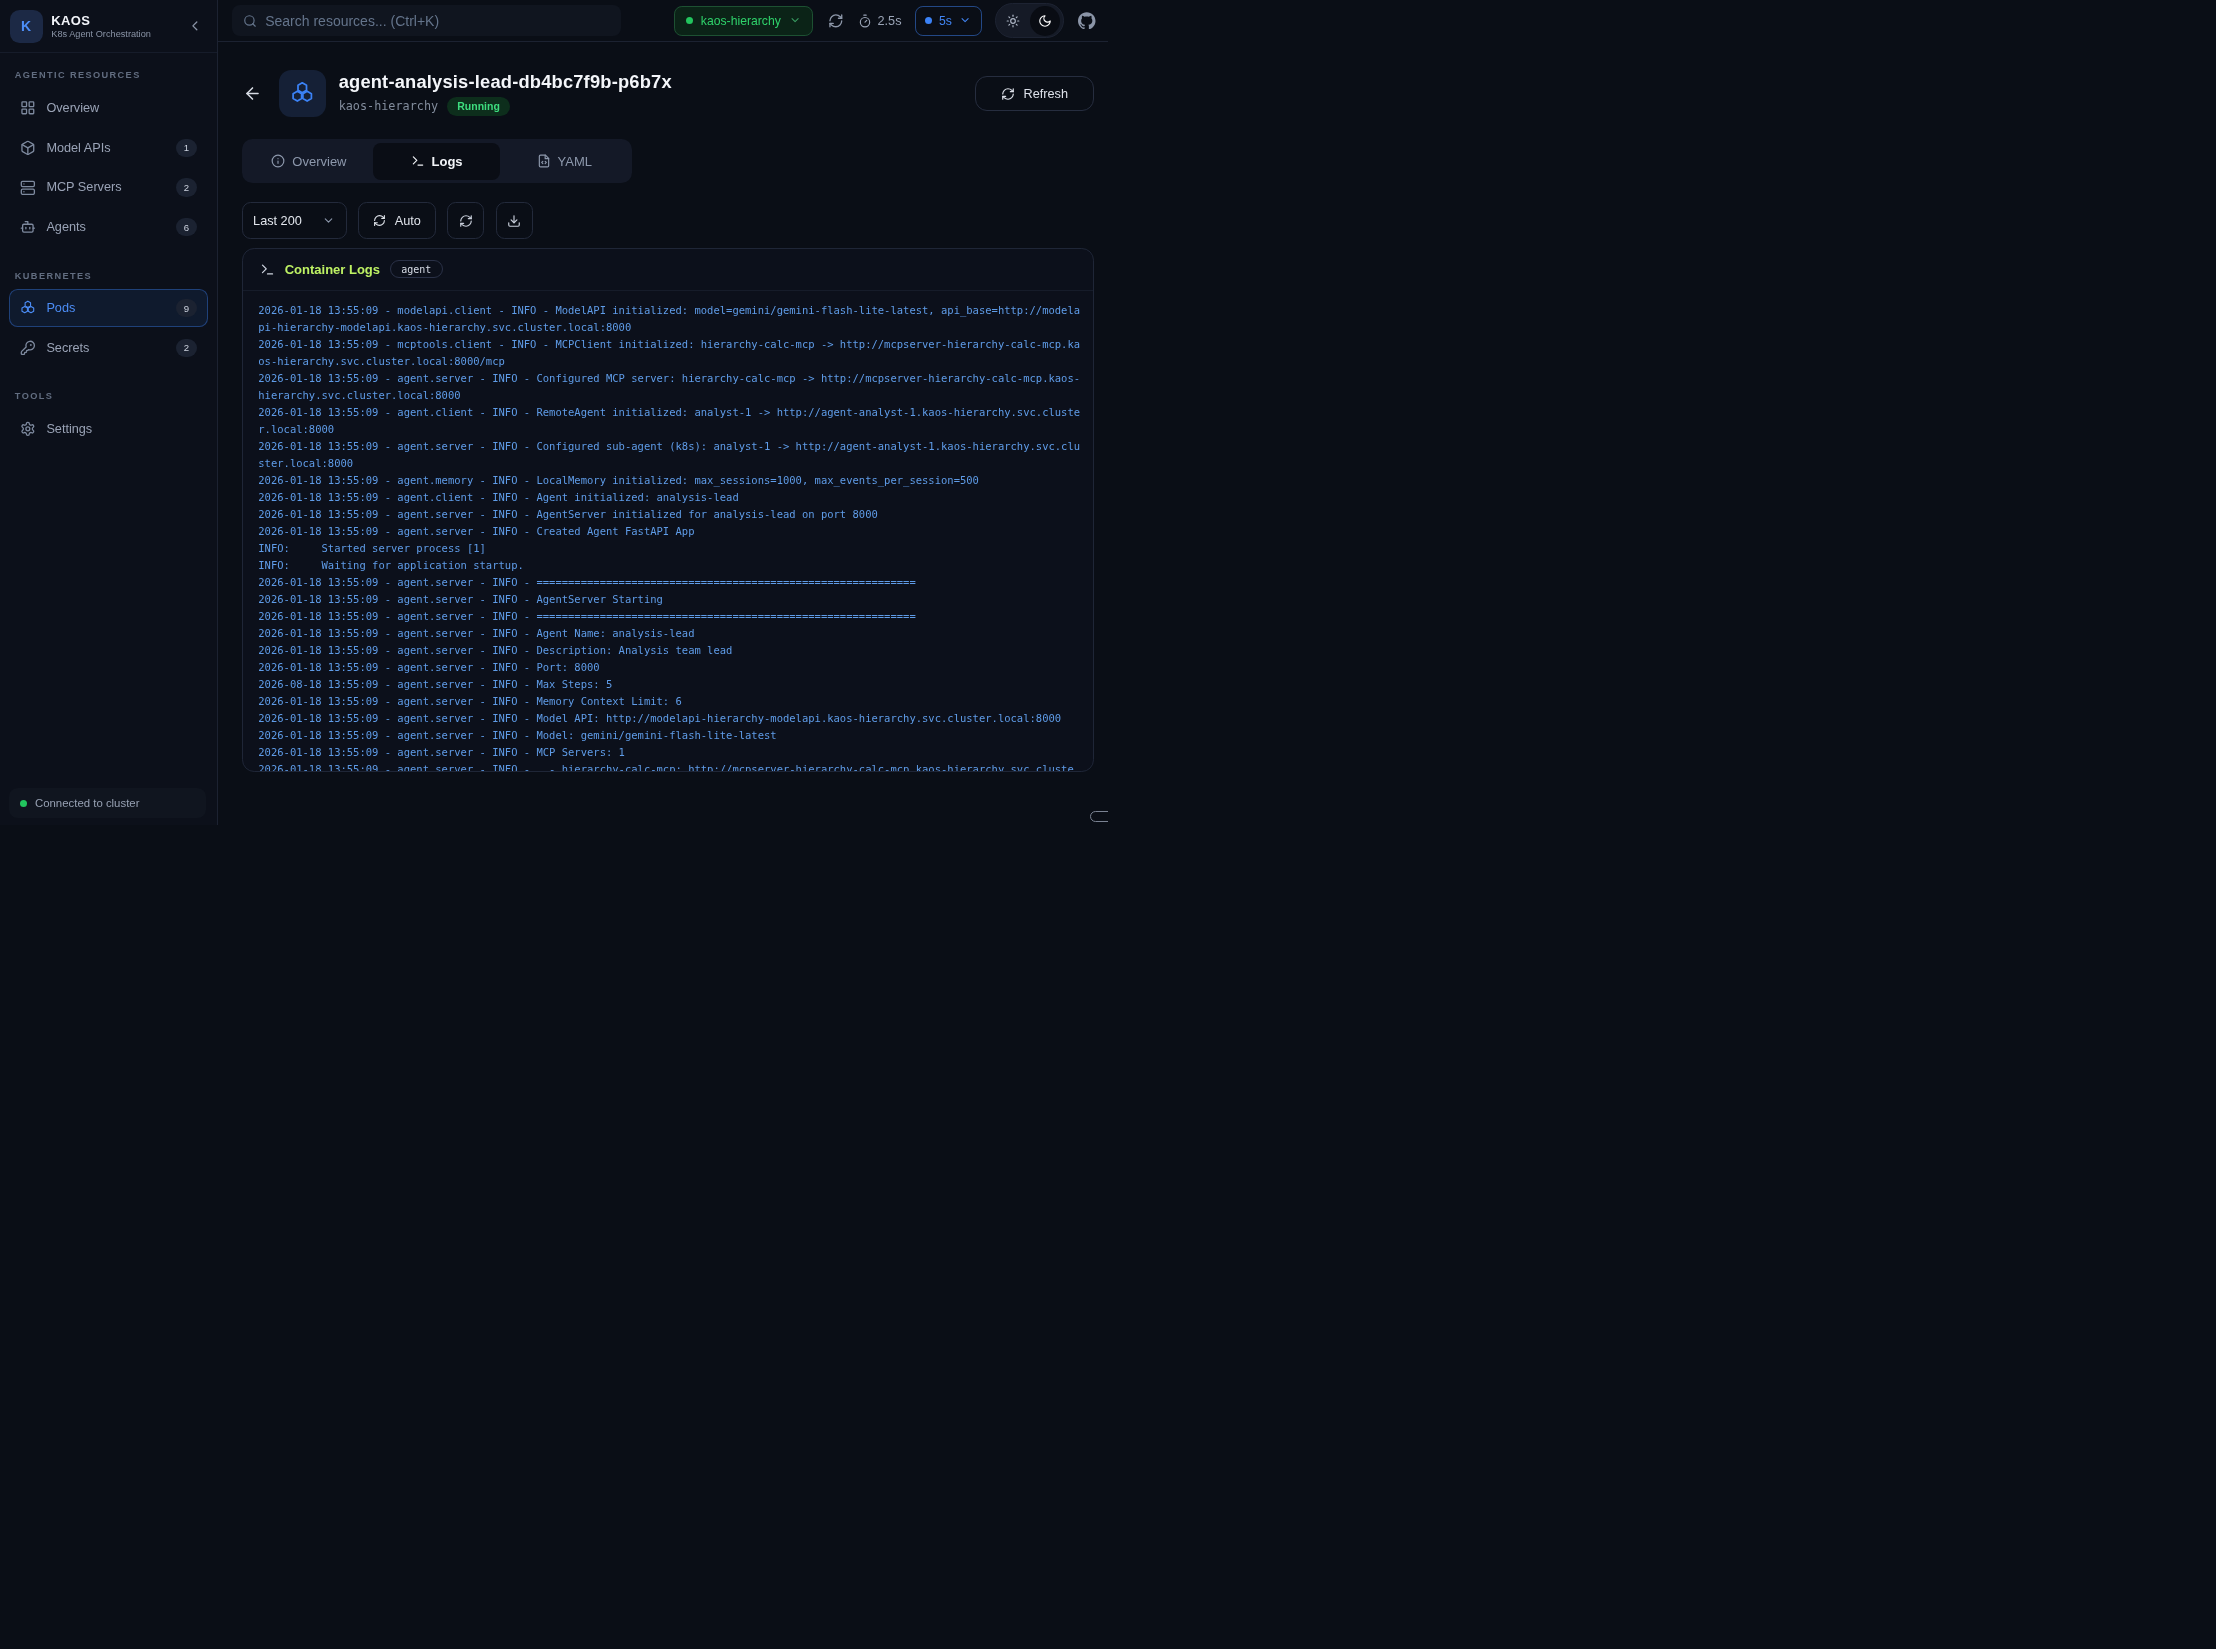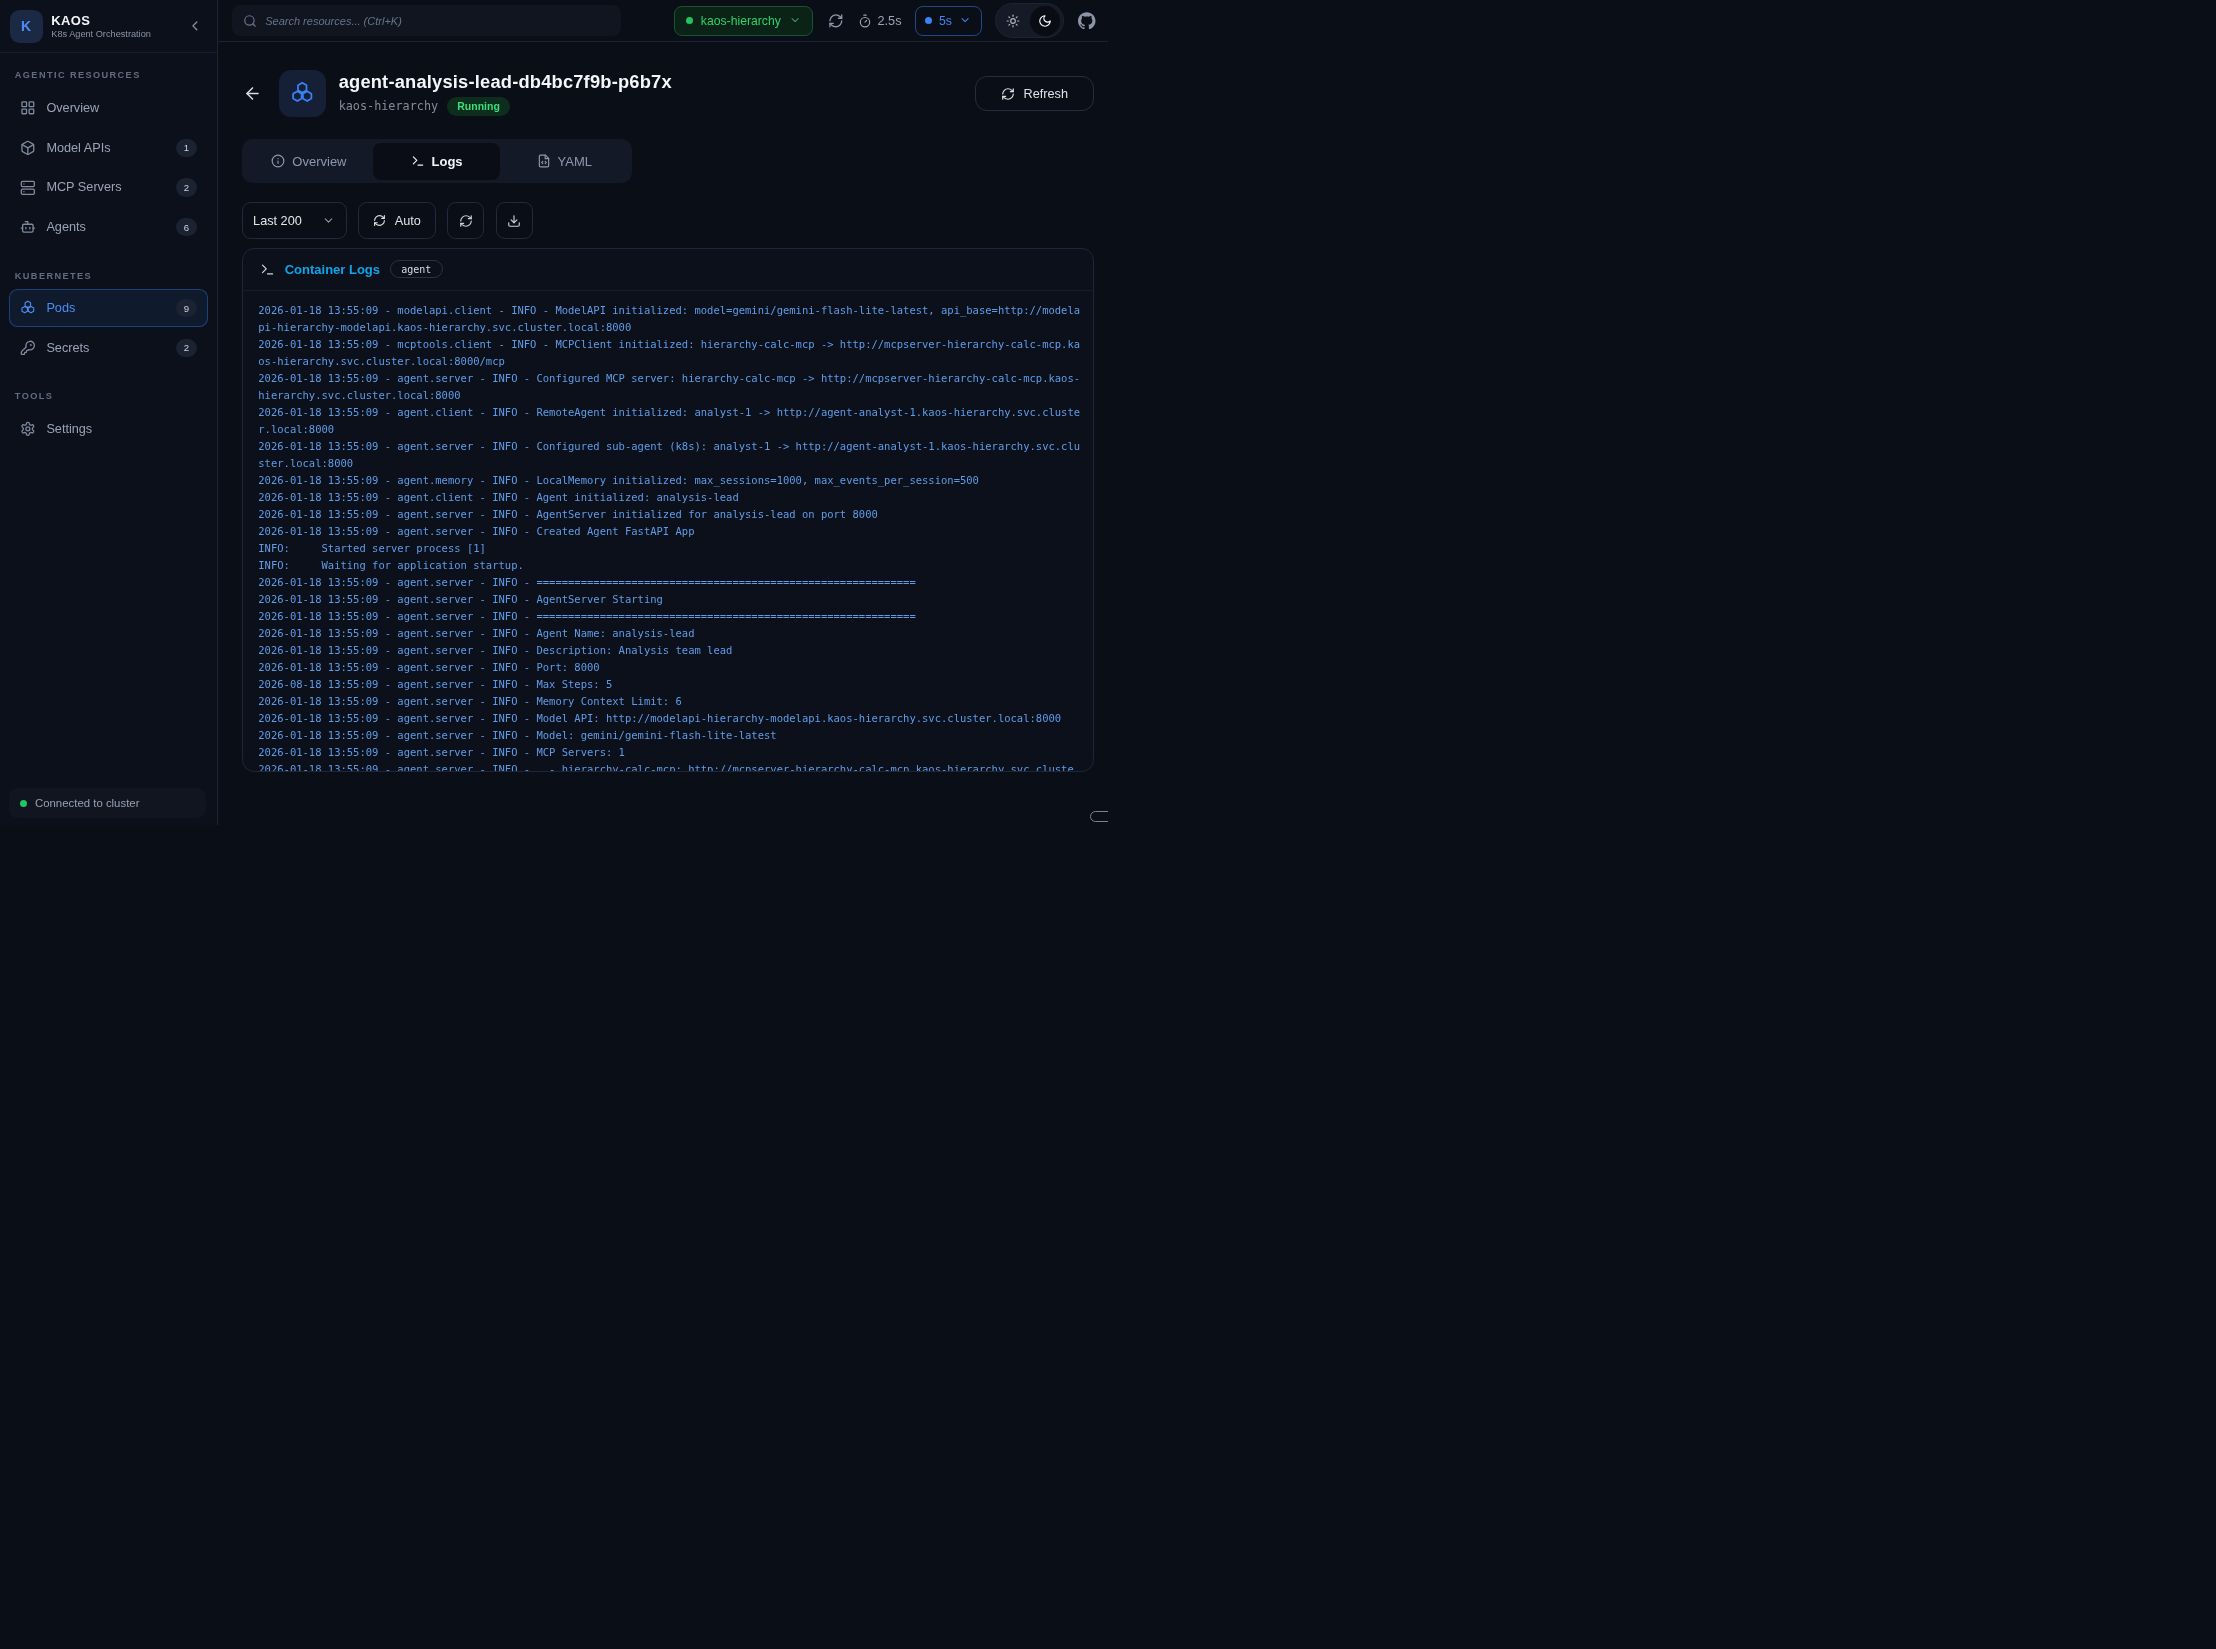--- a/index.html
+++ b/index.html
@@ -45,21 +45,21 @@
   .nav-gap{height:17.5px;}
   .sidebar-status{position:absolute;left:8.7px;right:11.4px;bottom:7px;height:30px;border-radius:8.7px;background:var(--elev);display:flex;align-items:center;gap:7.9px;padding:0 11.4px;font-size:11.4px;color:#97a1b3;}
   .dot{width:7px;height:7px;border-radius:50%;flex:none;}
   .dot-green{background:var(--green);}
   .dot-blue{background:var(--blue);}
 
   
   .main{flex:1;display:flex;flex-direction:column;min-width:0;}
   .topbar{height:42px;flex:none;border-bottom:0.9px solid var(--border);display:flex;align-items:center;padding:0 10.5px 0 14px;gap:12.2px;}
   .search-box{width:389px;height:31px;background:var(--elev);border-radius:7.9px;display:flex;align-items:center;gap:8.7px;padding:0 10.5px;color:#64748b;}
-  .search-box input{flex:1;background:none;border:none;outline:none;color:#aeb7c6;font-size:11px;font-family:"Liberation Sans",sans-serif;font-style:italic;}
+  .search-box input{flex:1;background:none;border:none;outline:none;color:#aeb7c6;font-size:14px;font-family:"Liberation Sans",sans-serif;}
   .search-box input::placeholder{color:#64748b;}
   .topbar-right{margin-left:auto;display:flex;align-items:center;gap:13px;}
   .ns-pill{height:30px;display:flex;align-items:center;gap:7.9px;padding:0 11.4px;border-radius:7.9px;background:#0b2317;border:0.9px solid #1d5132;color:var(--green-txt);font-size:12.2px;cursor:pointer;font-family:"Liberation Sans",sans-serif;}
   .ns-pill .chev{color:#3a9e63;}
   .icon-btn-bare{background:none;border:none;color:#8e98aa;cursor:pointer;padding:1.7px;}
   .latency{display:flex;align-items:center;gap:5.2px;color:#9aa4b6;font-size:12.7px;}
   .interval-pill{height:30px;display:flex;align-items:center;gap:7px;padding:0 9.6px;border-radius:7.9px;background:transparent;border:0.9px solid rgba(59,130,246,.5);color:#4286f5;font-size:12.2px;cursor:pointer;font-family:"Liberation Sans",sans-serif;}
   .theme-toggle{height:35px;border-radius:873px;background:#151a26;border:0.9px solid #1d2332;display:flex;align-items:center;padding:0 2.6px;gap:1.7px;}
   .theme-btn{width:30px;height:30px;border-radius:50%;background:none;border:none;display:flex;align-items:center;justify-content:center;color:#aeb7c6;cursor:pointer;}
   .theme-btn.active{background:#090c13;color:#fff;}
@@ -83,21 +83,21 @@
 
   .log-controls{margin-top:19px;display:flex;align-items:center;gap:11.4px;}
   .ctl{height:37px;border:0.9px solid #232a3b;border-radius:8.7px;background:transparent;color:#dfe3ea;font-size:12.7px;display:flex;align-items:center;cursor:pointer;font-family:"Liberation Sans",sans-serif;}
   .tail-select{width:105px;padding:0 10.5px;justify-content:space-between;color:#e3e7ee;gap:16px;}
   .tail-select .chev{color:#76markdown819b;}
   .auto-btn{padding:0 14px;gap:8.7px;}
   .sq-btn{width:37px;justify-content:center;color:#c9cfdb;}
 
   .log-panel{margin-top:8.7px;border:0.9px solid #1f2637;border-radius:12.2px;background:var(--panel-bg);height:524px;overflow:hidden;display:flex;flex-direction:column;}
   .log-panel-header{height:42px;flex:none;display:flex;align-items:center;gap:9.6px;padding:0 17.5px;border-bottom:0.9px solid var(--border-soft);}
-  .log-panel-title{font-size:13px;font-weight:bold;color:#0ea5e9;}
+  .log-panel-title{font-size:13px;font-weight:bold;color:#bef264;}
   .container-pill{border:0.9px solid #2a3147;border-radius:873px;padding:2.6px 10.5px;font-size:10px;color:#d7dce6;font-family:"DejaVu Sans Mono",monospace;}
   .log-body{flex:1;padding:11.4px 14px 0 15.7px;overflow:hidden;cursor:text;}
   .log-line{width:822px;font-family:"DejaVu Sans Mono",monospace;font-size:10.5px;line-height:17px;color:var(--log-blue);white-space:pre-wrap;word-break:break-all;}
 
   .scroll-pill{position:absolute;left:1090px;bottom:2.6px;width:40px;height:11.4px;border:1.7px solid #7a8292;border-radius:873px;background:#0a0e16;}
   .chev{flex:none;}
 </style>
 </head>
 <body>
 

